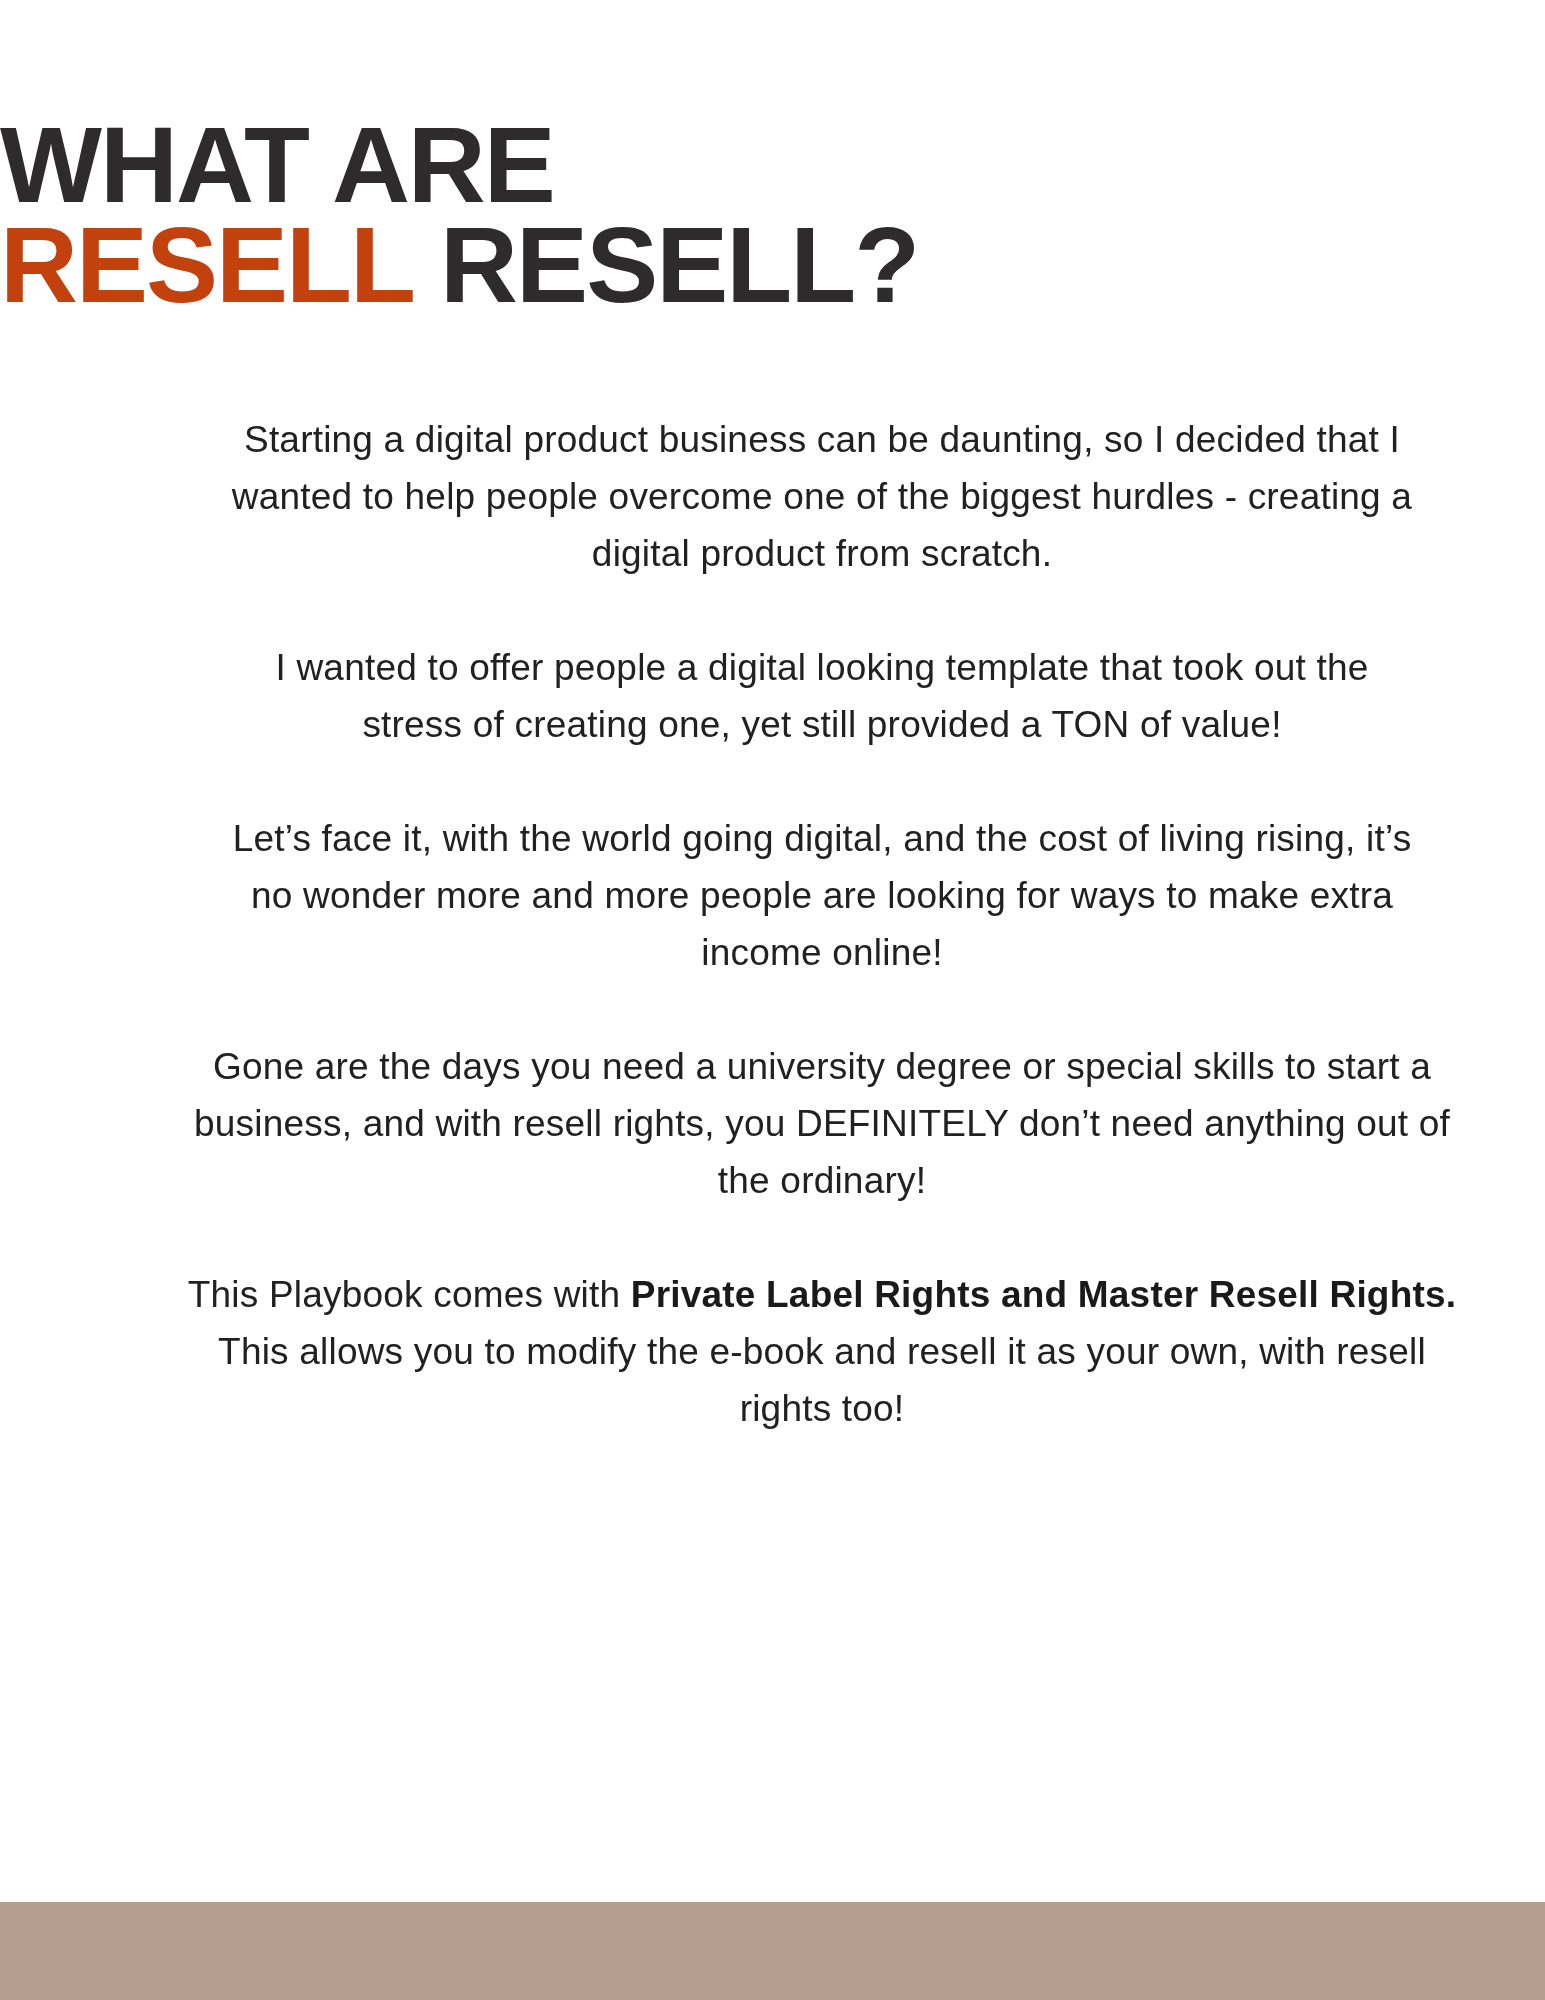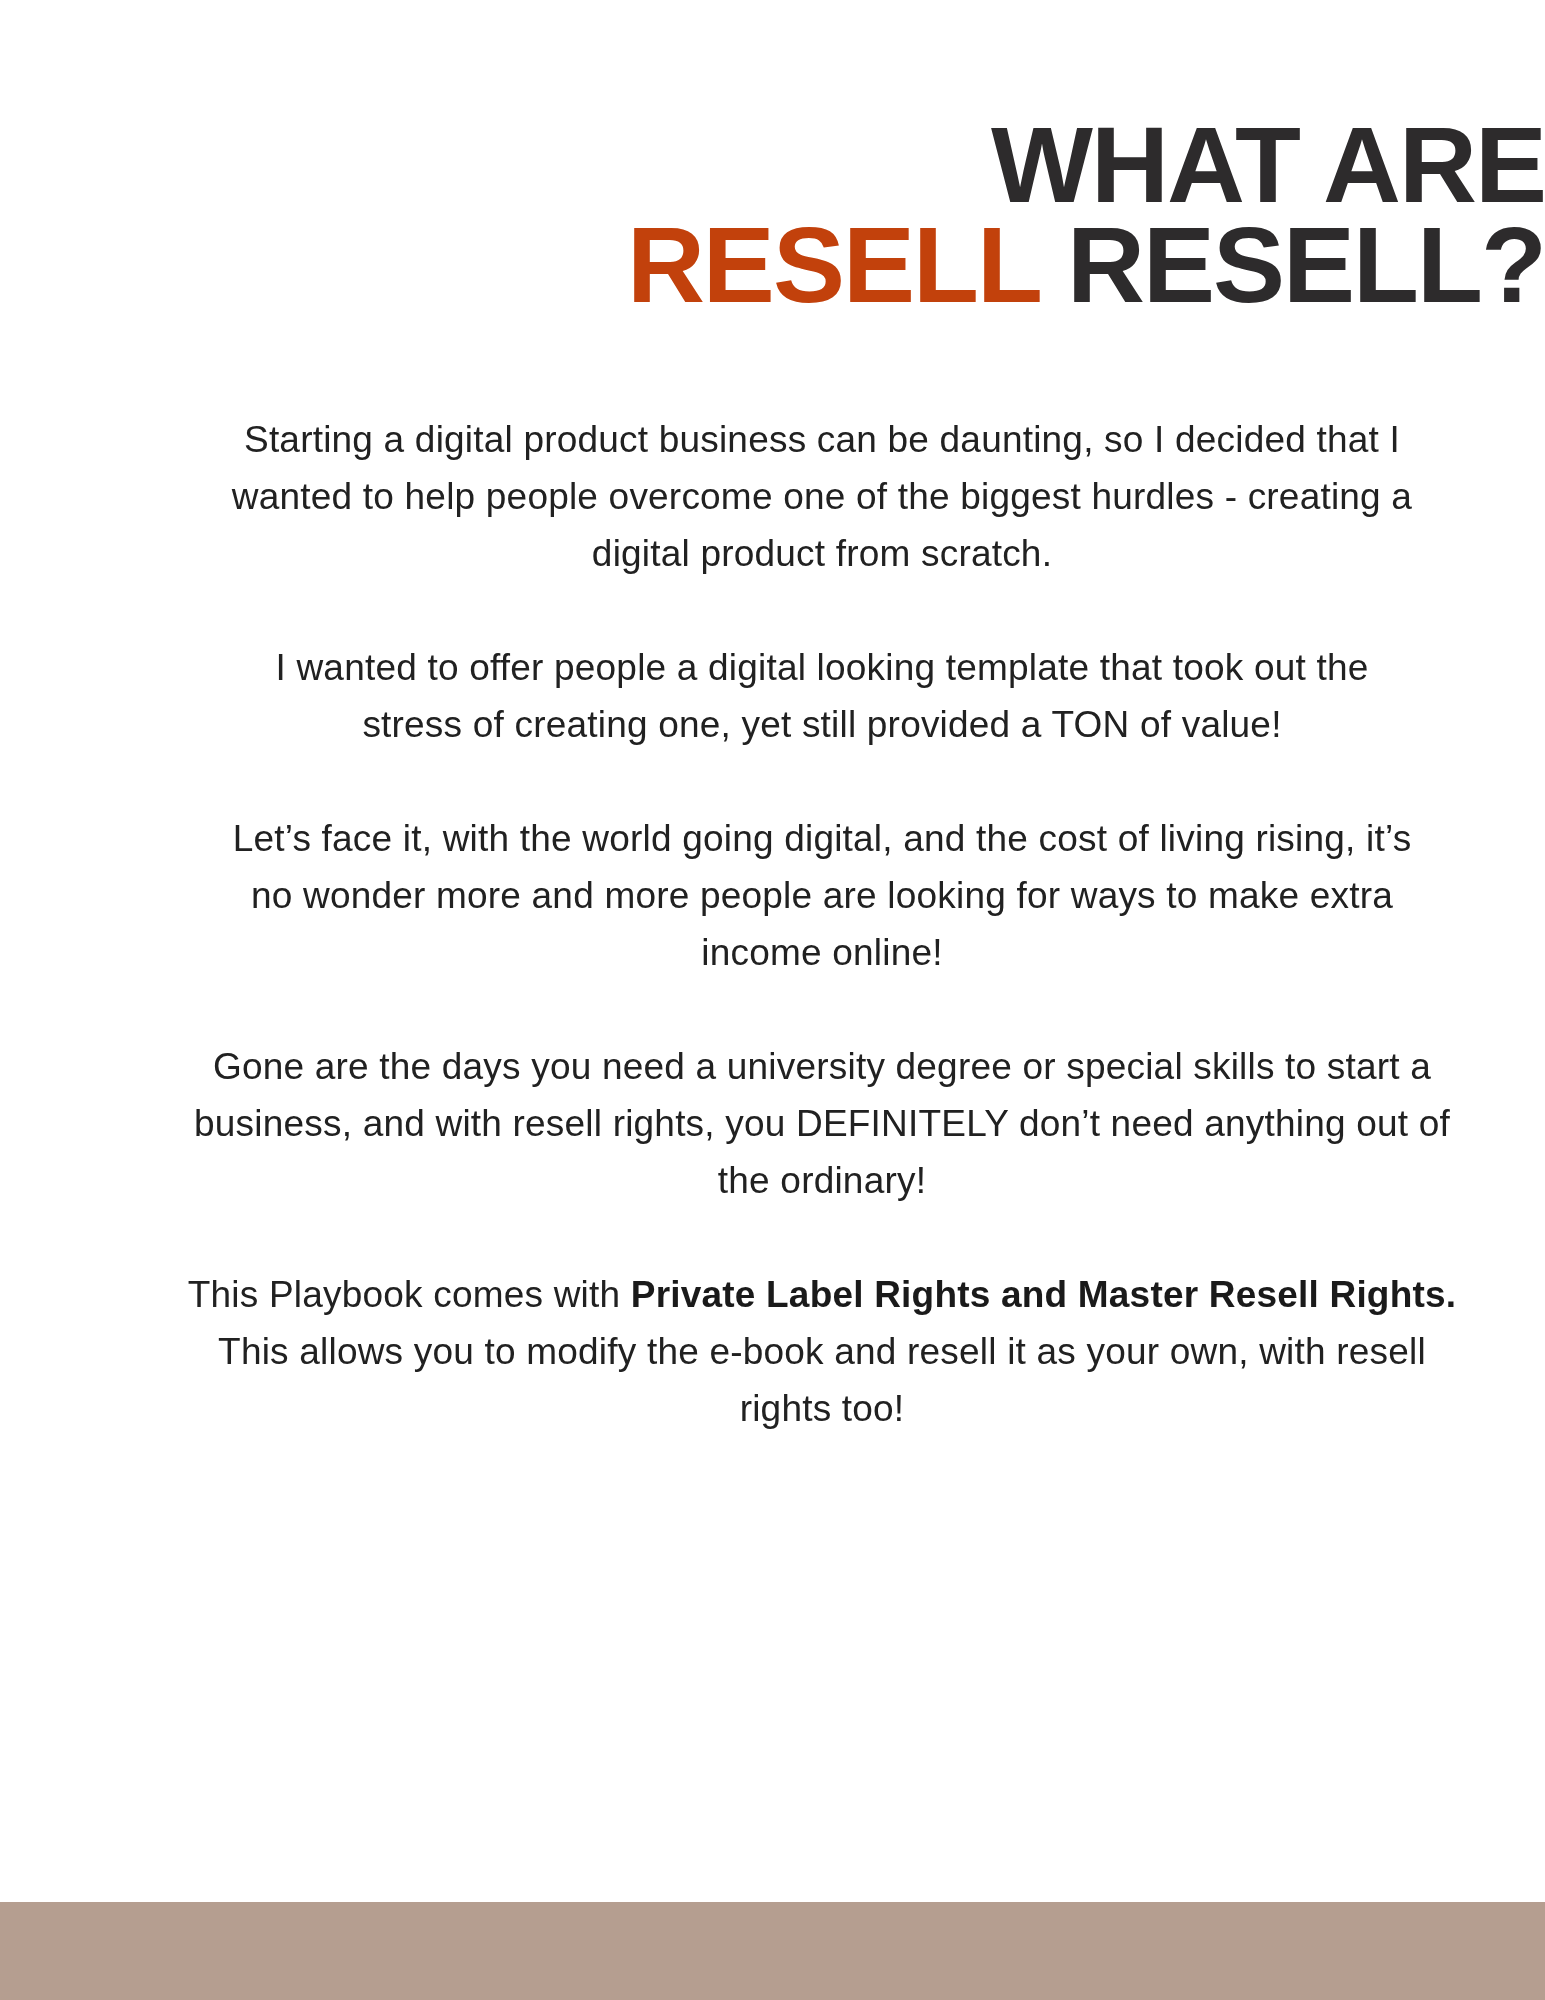--- a/index.html
+++ b/index.html
@@ -10,21 +10,21 @@
   .page {
     position: relative;
     width: 1545px;
     height: 2000px;
     background: #ffffff;
     overflow: hidden;
     font-family: "Liberation Sans", "DejaVu Sans", sans-serif;
   }
   .heading {
     margin: 115px 0 0 0;
-    text-align: right;
+    text-align: left;
     font-weight: 700;
     font-size: 108px;
     line-height: 100px;
     letter-spacing: -2px;
     color: #2d2b2c;
   }
   .heading .accent {
     color: #a5918a;
   }
   .content {

